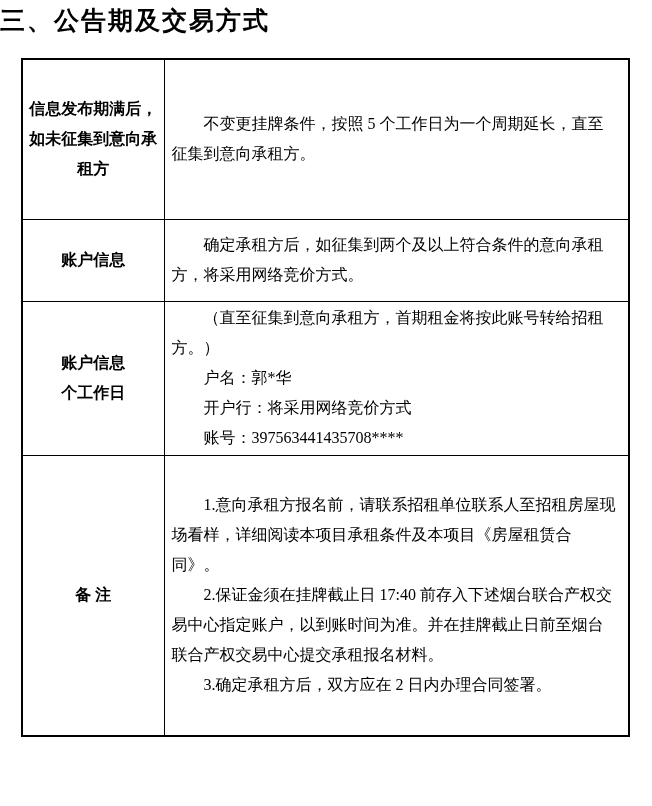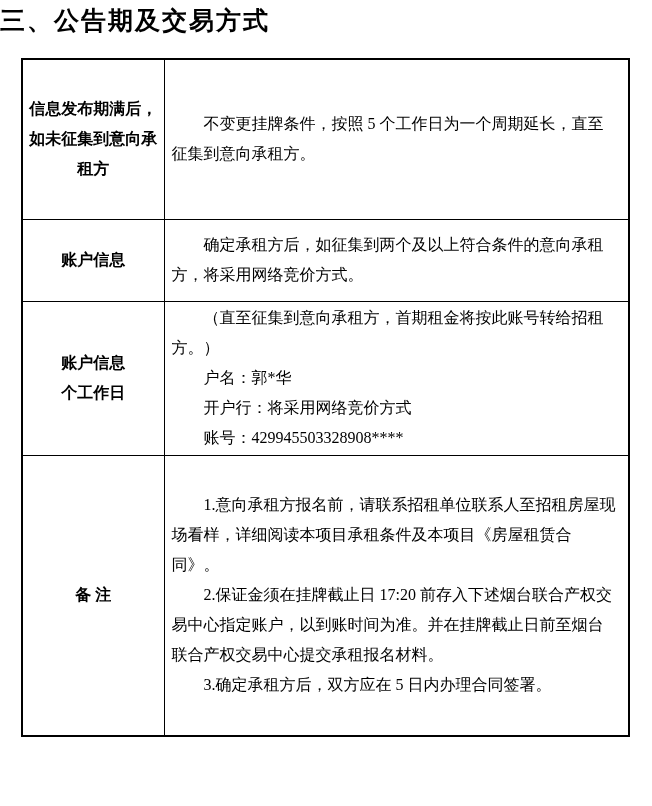--- a/index.html
+++ b/index.html
@@ -88,28 +88,28 @@
 
     <tr class="row-4">
       <td class="label-cell">
         <div>账户信息</div>
         <div>个工作日</div>
       </td>
       <td class="content-cell">
         <p>（直至征集到意向承租方，首期租金将按此账号转给招租方。）</p>
         <p>户名：郭*华</p>
         <p>开户行：将采用网络竞价方式</p>
-        <p>账号：429945503328908****</p>
+        <p>账号：397563441435708****</p>
       </td>
     </tr>
 
     <tr class="row-5">
       <td class="label-cell">
         <div>备 注</div>
       </td>
       <td class="content-cell">
         <p>1.意向承租方报名前，请联系招租单位联系人至招租房屋现场看样，详细阅读本项目承租条件及本项目《房屋租赁合同》。</p>
-        <p>2.保证金须在挂牌截止日 17:20 前存入下述烟台联合产权交易中心指定账户，以到账时间为准。并在挂牌截止日前至烟台联合产权交易中心提交承租报名材料。</p>
-        <p>3.确定承租方后，双方应在 5 日内办理合同签署。</p>
+        <p>2.保证金须在挂牌截止日 17:40 前存入下述烟台联合产权交易中心指定账户，以到账时间为准。并在挂牌截止日前至烟台联合产权交易中心提交承租报名材料。</p>
+        <p>3.确定承租方后，双方应在 2 日内办理合同签署。</p>
       </td>
     </tr>
   </tbody>
 </table>
 
 </body></html>

